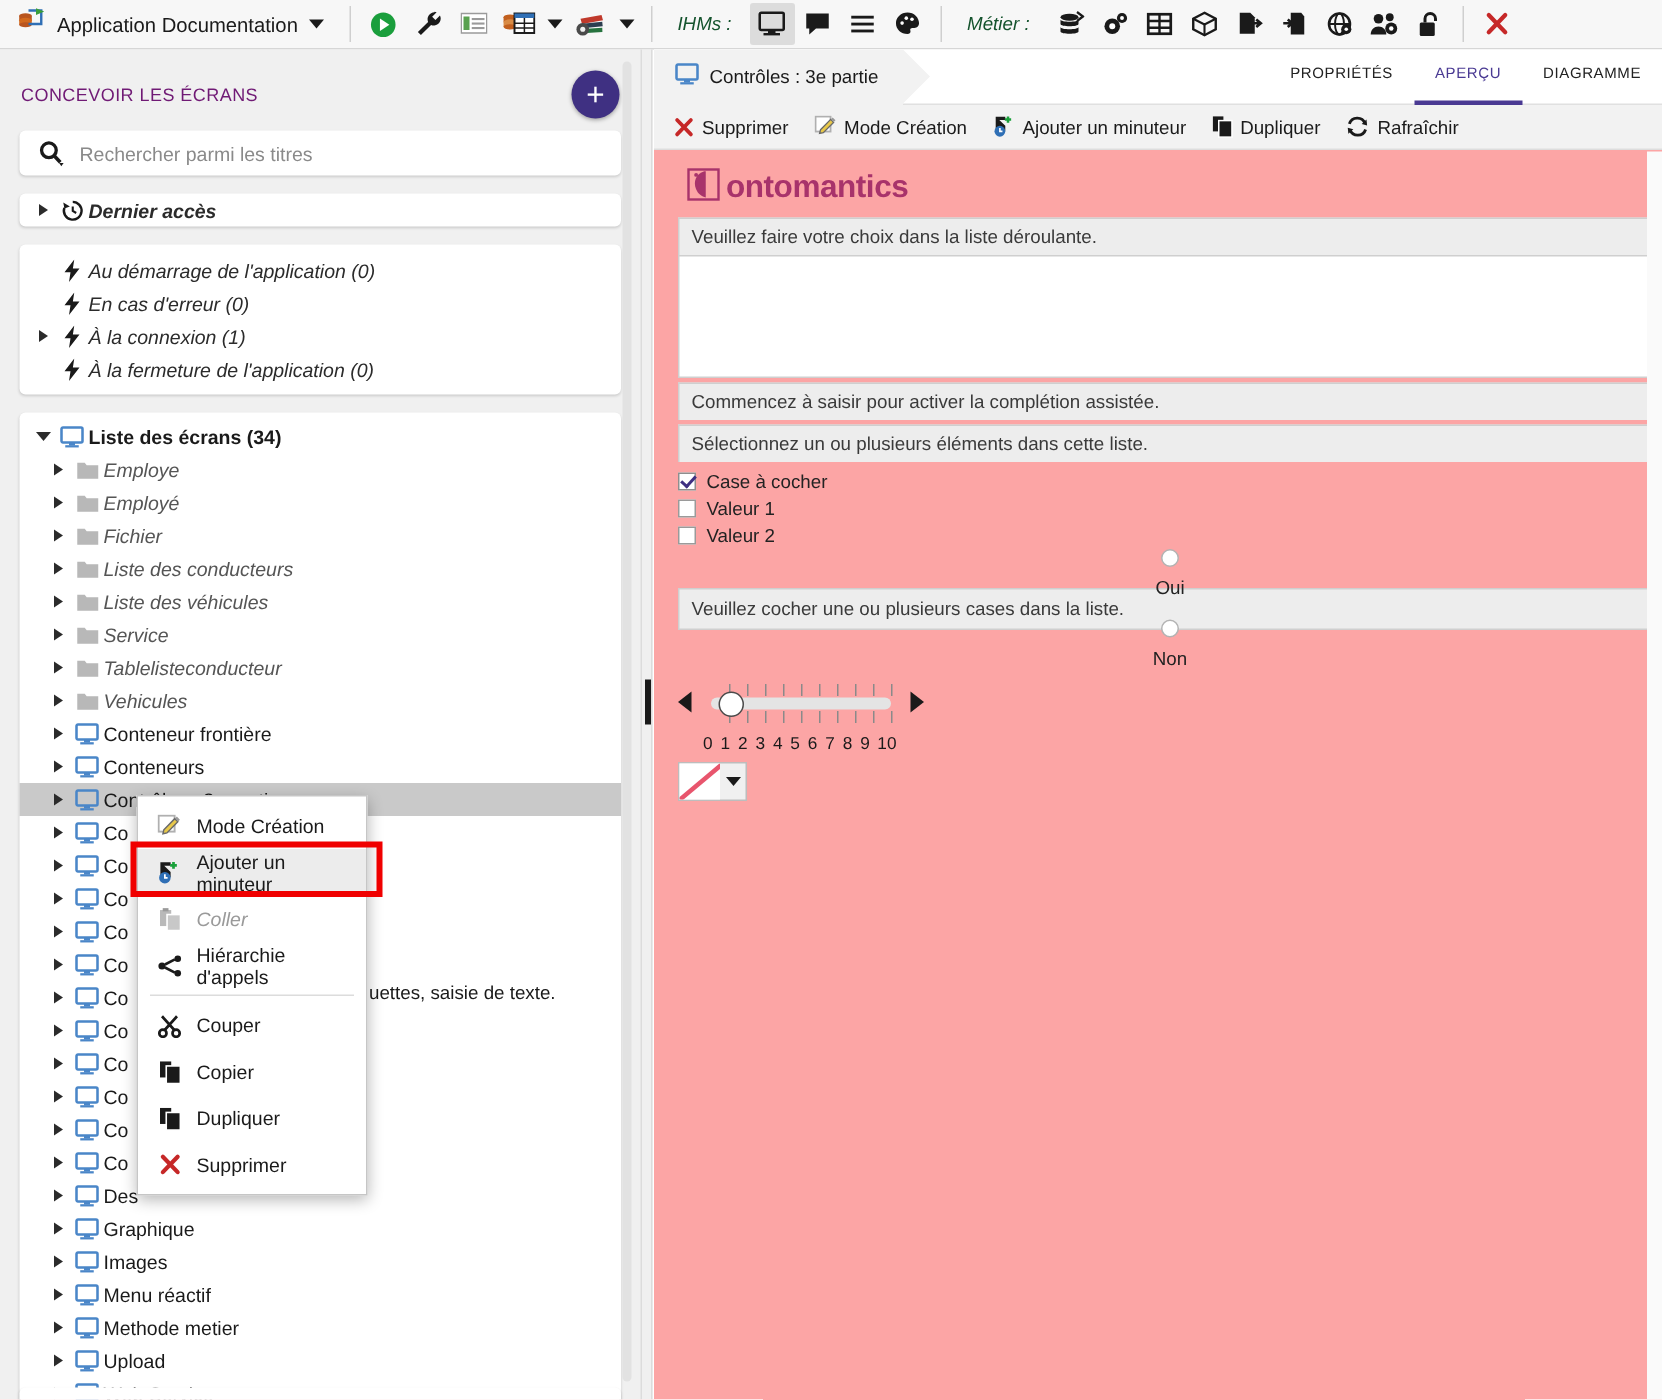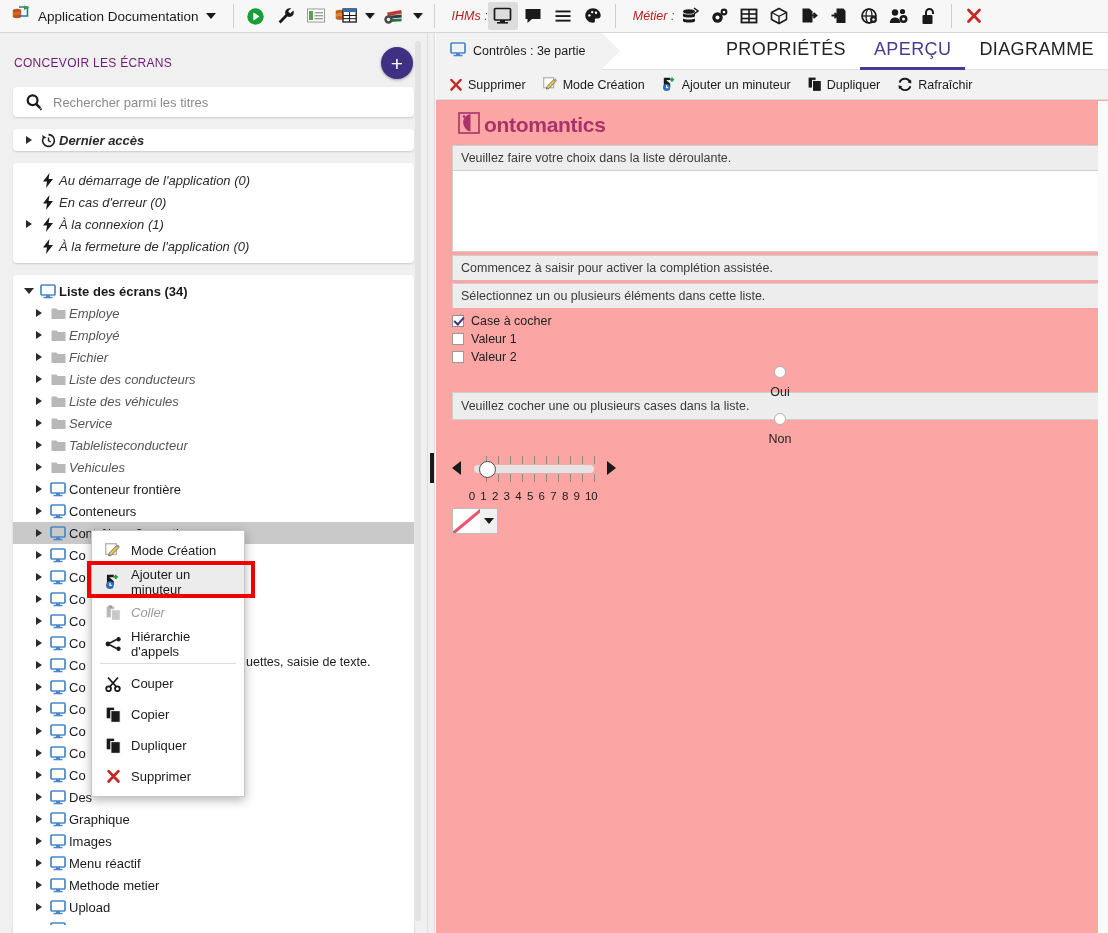--- a/index.html
+++ b/index.html
@@ -34,22 +34,22 @@
   .tb-sep {
     width: 1px; height: 24px; background: #cfcfcf; margin: 0 7px;
   }
   .tb-grp { display: flex; align-items: center; height: 33px; }
   .tb-btn {
     width: 30px; height: 28px; display: flex; align-items: center;
     justify-content: center; cursor: default;
   }
   .tb-btn.pressed { background: #dcdcdc; border-radius: 2px; }
   .tb-label {
-    font-style: italic; color: #b91c1c; font-size: 12.5px;
-    padding: 0 0 0 10px; white-space: nowrap;
+    font-style: italic; color: #14532d; font-size: 12.5px;
+    padding: 0 12px 0 10px; white-space: nowrap;
   }
   .tb-caret { width: 18px; height: 28px; display:flex; align-items:center; justify-content:center;}
 
   
   .leftpanel {
     position: absolute; left: 0; top: 33px; width: 427px; height: 900px;
     background: #f0f0f0; overflow: hidden;
   }
   .lp-header {
     display: flex; align-items: center; justify-content: space-between;
@@ -129,21 +129,21 @@
   }
   .crumb:after {
     content: ""; position: absolute; right: -18px; top: 0;
     border-top: 18.5px solid transparent; border-bottom: 18.5px solid transparent;
     border-left: 18px solid #f2f2f2;
   }
   .crumb-txt { font-size: 12.5px; }
   .tabs { margin-left: auto; display: flex; align-items: flex-end; height: 37px; }
   .tab {
     padding: 4px 14px; height: 37px; display: flex; align-items: center;
-    font-size: 18px; letter-spacing: .4px; color: #222; cursor: pointer;
+    font-size: 10px; letter-spacing: .4px; color: #222; cursor: pointer;
     border-bottom: 3px solid transparent;
   }
   .tab.active { color: #4a3a93; border-bottom-color: #4a3a93; }
 
   .rp-tools {
     height: 30px; display: flex; align-items: center; gap: 3px;
     background: #f2f2f2; border-bottom: 1px solid #dddddd; padding-left: 6px;
   }
   .tool {
     display: flex; align-items: center; gap: 5px; padding: 0 7px; height: 26px;

